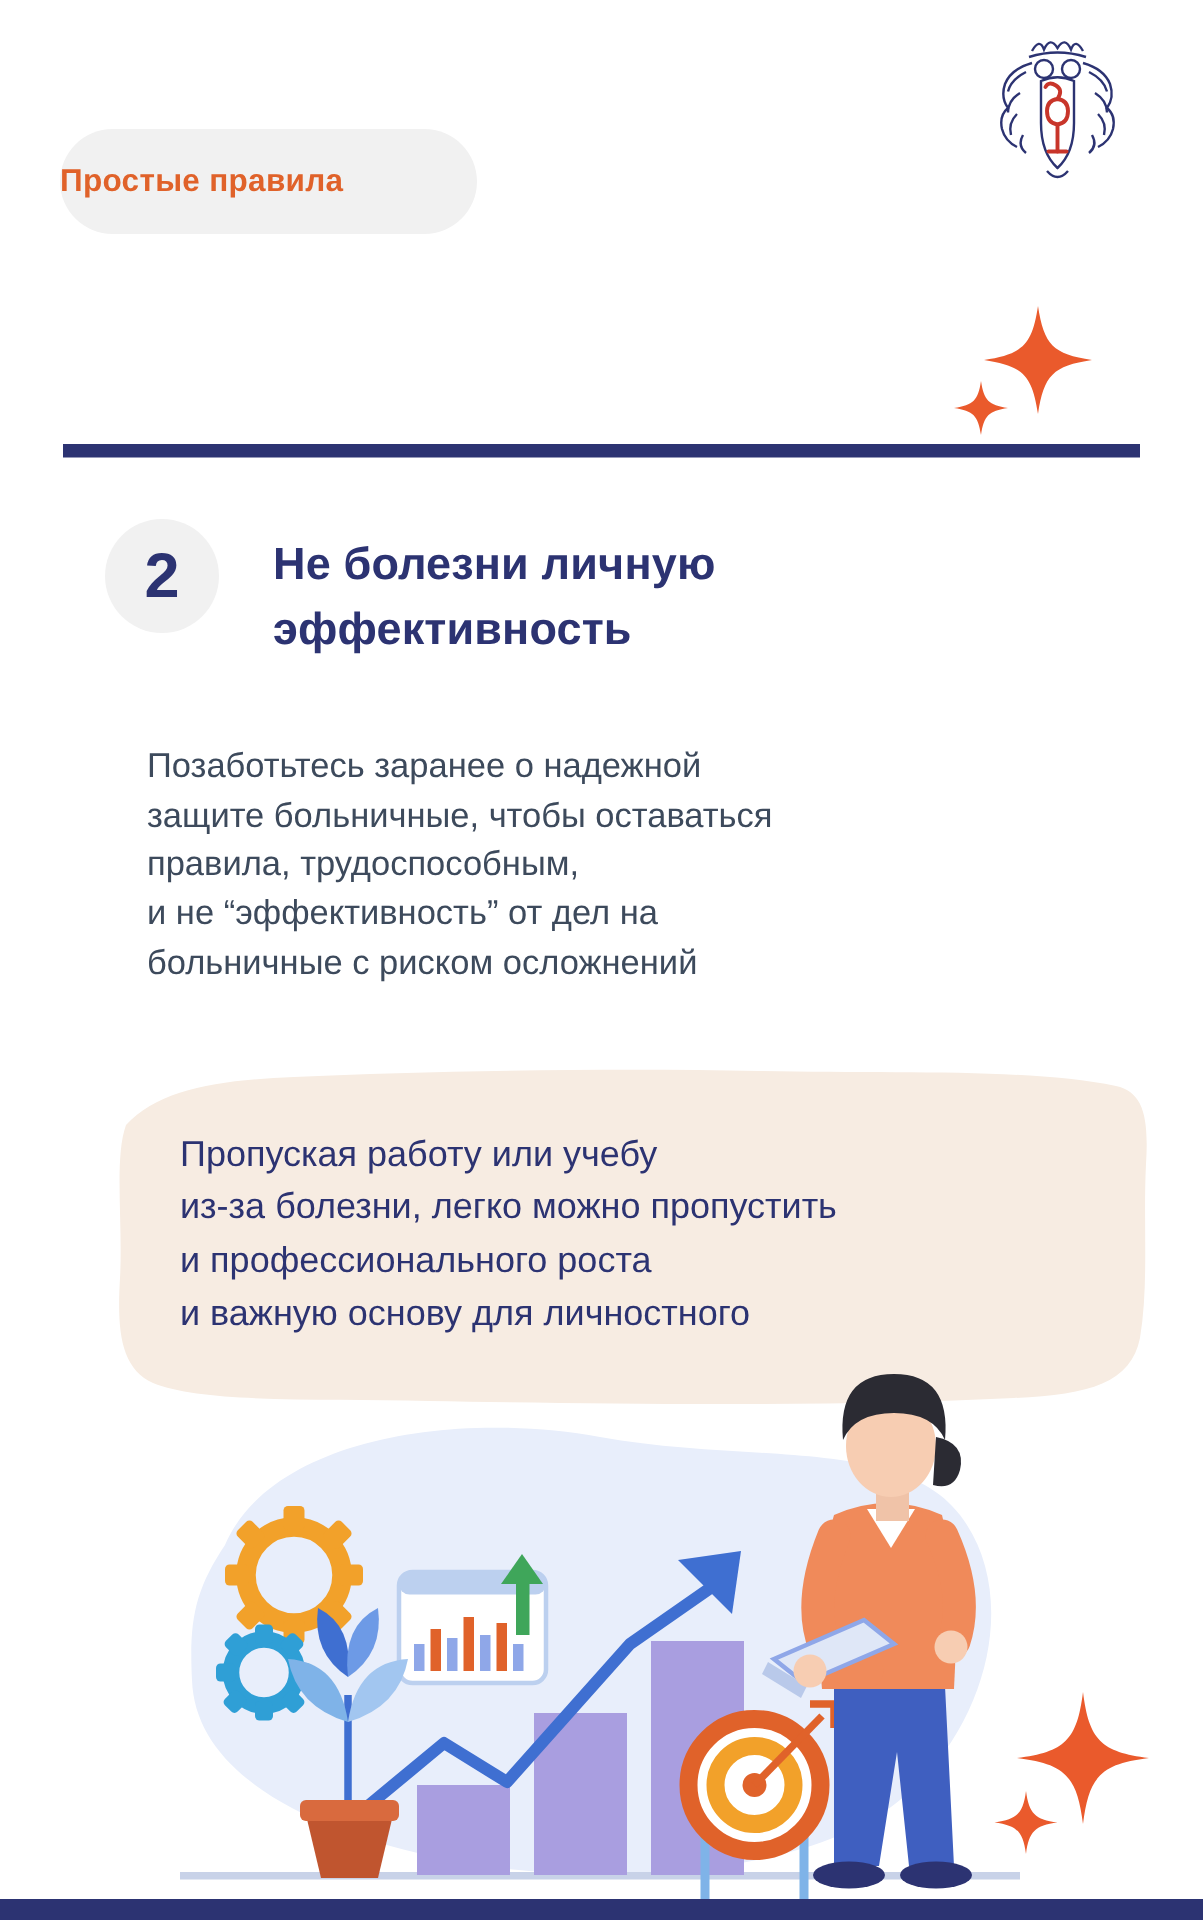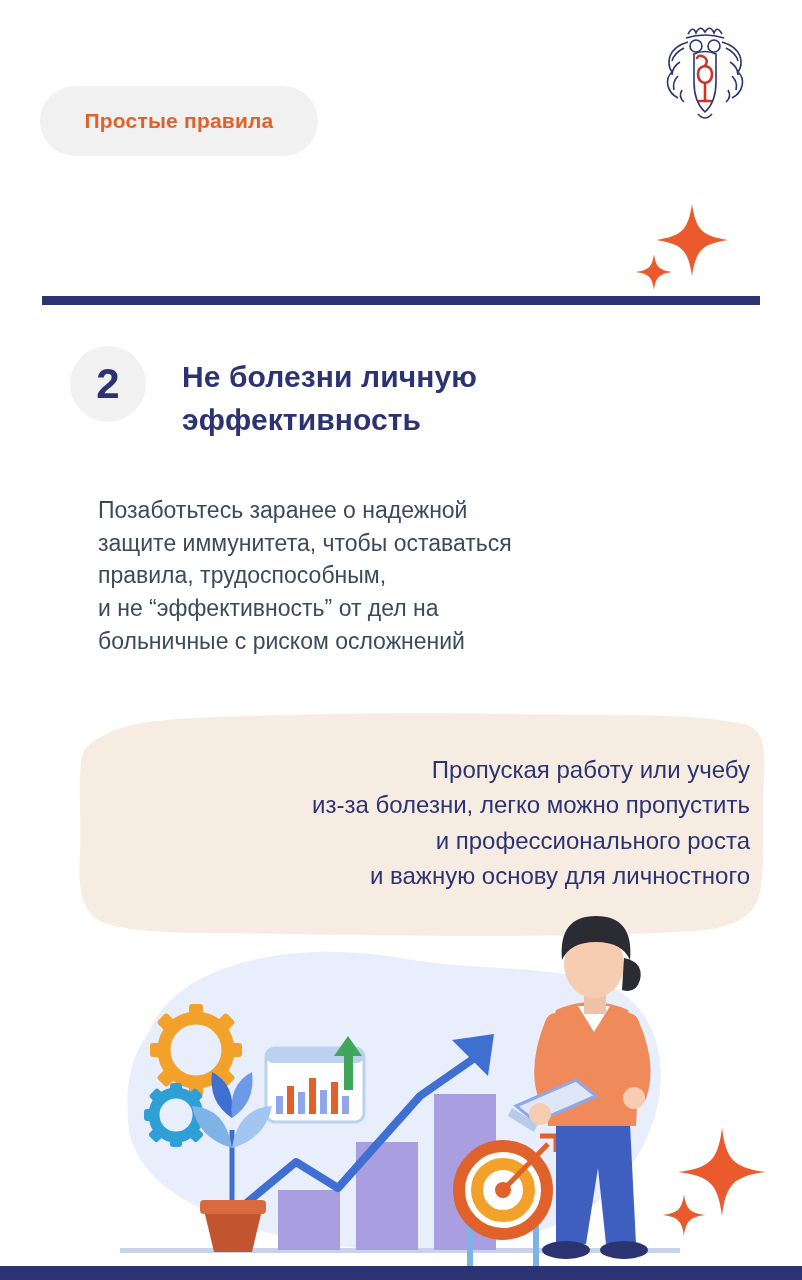--- a/index.html
+++ b/index.html
@@ -25,21 +25,21 @@
   .badge {
     position: absolute;
     left: 40px;
     top: 86px;
     width: 278px;
     height: 70px;
     background: #f1f1f1;
     border-radius: 35px;
     display: flex;
     align-items: center;
-    justify-content: center;
+    justify-content: flex-start;
   }
   .badge-label {
     font-size: 21px;
     font-weight: bold;
     color: #e0622a;
     letter-spacing: 0.2px;
   }
 
   .emblem {
     position: absolute;
@@ -132,21 +132,20 @@
     inset: 0;
   }
   .highlight-text {
     position: absolute;
     left: 44px;
     top: 46px;
     width: 630px;
     font-size: 24px;
     color: #2c3372;
     line-height: 1.47;
-    text-align: right;
   }
   .highlight-text .line { display: block; white-space: pre; }
 
   
   .illustration {
     position: absolute;
     left: 0;
     top: 900px;
     width: 802px;
     height: 380px;
@@ -219,21 +218,21 @@
     <span>2</span>
   </div>
 
   <div class="title">
     <span>Не болезни личную</span>
     <span>эффективность</span>
   </div>
 
   <div class="body-text">
     <span class="line">Позаботьтесь заранее о надежной</span>
-    <span class="line">защите иммунитета, чтобы оставаться</span>
+    <span class="line">защите больничные, чтобы оставаться</span>
     <span class="line">правила, трудоспособным,</span>
     <span class="line">и не “эффективность” от дел на</span>
     <span class="line">больничные с риском осложнений</span>
   </div>
 
   <div class="highlight-wrap">
     <svg class="highlight-bg" viewBox="0 0 690 235" width="690" height="235" preserveAspectRatio="none" aria-hidden="true">
       <path d="M8 44 C30 20 70 14 120 12 C210 8 330 6 430 8 C520 10 610 6 668 18 C686 22 690 38 688 70 C686 110 690 150 684 186 C678 216 650 224 600 226 C480 232 330 230 210 228 C140 226 60 230 26 216 C4 206 2 180 4 146 C6 110 0 66 8 44 Z" fill="#f7ece2"></path>
     </svg>
     <div class="highlight-text">

